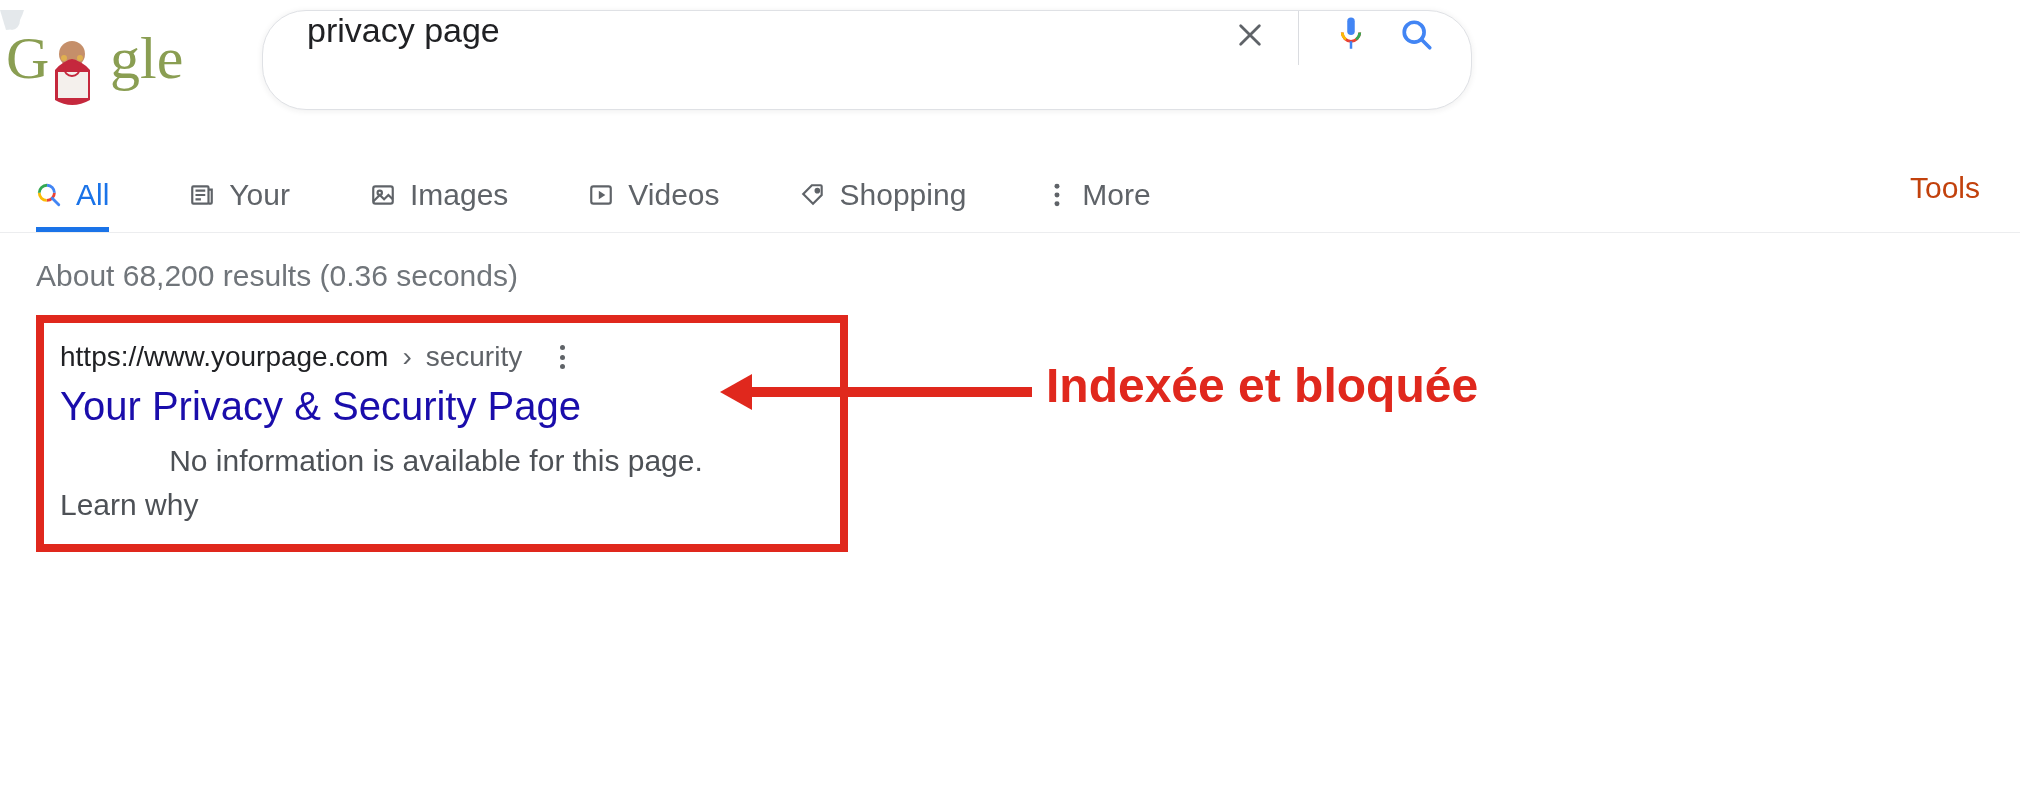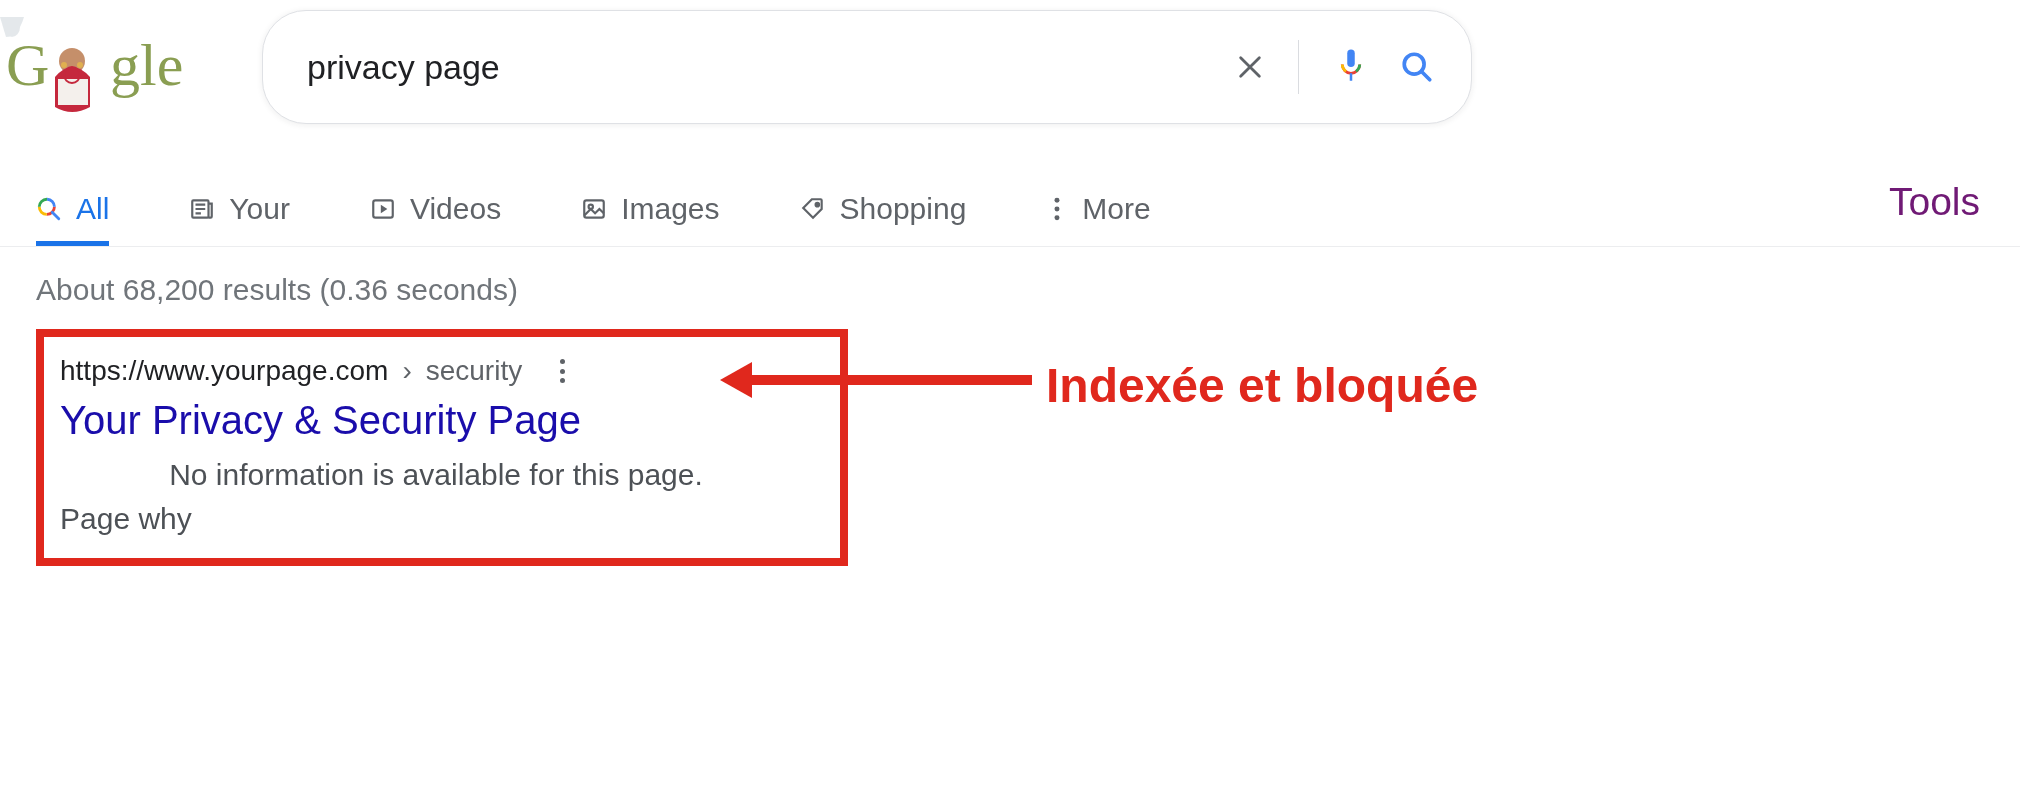--- a/index.html
+++ b/index.html
@@ -25,23 +25,23 @@
       width: 220px;
       height: 100px;
       margin-left: 0;
       display: flex;
       align-items: center;
       justify-content: center;
     }
 
     .search-bar {
       display: flex;
-      align-items: center;
+      align-items: flex-start;
       width: 1210px;
-      height: 114px;
+      height: 100px;
       border: 1px solid #dfe1e5;
       border-radius: 44px;
       box-shadow: 0 1px 6px rgba(32,33,36,.08);
       background: #fff;
       padding: 0 30px 0 44px;
     }
 
     .search-input {
       flex: 1;
       border: none;
@@ -94,22 +94,22 @@
       color: #1a73e8;
       border-bottom: 5px solid #1a73e8;
       padding-bottom: 15px;
     }
 
     .tab svg { display: block; }
 
     .tools {
       margin-left: auto;
       margin-right: 40px;
-      color: #701a75;
-      font-size: 39px;
+      color: #c2410c;
+      font-size: 30px;
       cursor: pointer;
       padding-bottom: 20px;
     }
 
     
     .results {
       padding: 26px 0 0 36px;
     }
 
     .stats {
@@ -169,21 +169,21 @@
     .more-icon span {
       width: 5px; height: 5px; background: #5f6368; border-radius: 50%;
     }
 
     
     .annotation {
       position: absolute;
       top: 362px;
       left: 720px;
       display: flex;
-      align-items: flex-start;
+      align-items: center;
     }
 
     .arrow {
       display: flex;
       align-items: center;
     }
 
     .arrow-head {
       width: 0; height: 0;
       border-top: 18px solid transparent;
@@ -279,35 +279,35 @@
         <path d="M6 8 H15 M6 12 H15 M6 16 H11"></path>
       </svg>
     </span>
     <span>Your</span>
   </div>
 
   <div class="tab">
     <span>
       <svg width="26" height="26" viewBox="0 0 24 24" fill="none" stroke="#5f6368" stroke-width="2">
         <rect x="3" y="4" width="18" height="16" rx="2"></rect>
-        <path d="M10 8 L16 12 L10 16 Z" fill="#5f6368" stroke="none"></path>
-      </svg>
-    </span>
-    <span>Videos</span>
+        <circle cx="9" cy="10" r="2"></circle>
+        <path d="M3 18 L9 12 L13 16 L17 12 L21 16"></path>
+      </svg>
+    </span>
+    <span>Images</span>
   </div>
 
   <div class="tab">
     <span>
       <svg width="26" height="26" viewBox="0 0 24 24" fill="none" stroke="#5f6368" stroke-width="2">
         <rect x="3" y="4" width="18" height="16" rx="2"></rect>
-        <circle cx="9" cy="10" r="2"></circle>
-        <path d="M3 18 L9 12 L13 16 L17 12 L21 16"></path>
-      </svg>
-    </span>
-    <span>Images</span>
+        <path d="M10 8 L16 12 L10 16 Z" fill="#5f6368" stroke="none"></path>
+      </svg>
+    </span>
+    <span>Videos</span>
   </div>
 
   <div class="tab">
     <span>
       <svg width="26" height="26" viewBox="0 0 24 24" fill="none" stroke="#5f6368" stroke-width="2">
         <path d="M11 3 L3 11 L12 20 L20 12 V4 a1 1 0 0 0 -1 -1 Z"></path>
         <circle cx="16" cy="8" r="1.6" fill="#5f6368"></circle>
       </svg>
     </span>
     <span>Shopping</span>
@@ -338,21 +338,21 @@
       <span class="url-path"> › </span>
       <span class="url-path">security</span>
       <div class="more-icon">
         <span></span>
           <span></span>
           <span></span>
       </div>
     </div>
     <div class="result-title">Your Privacy &amp; Security Page</div>
     <div class="result-snippet">No information is available for this page.</div>
-    <div class="learn-why">Page why</div>
+    <div class="learn-why">Learn why</div>
   </div>
 </div>
 
 <div class="annotation">
   <div class="arrow">
     <div class="arrow-head"></div>
     <div class="arrow-line"></div>
   </div>
   <div class="annot-text">
     <span>Indexée et bloquée</span><br>

